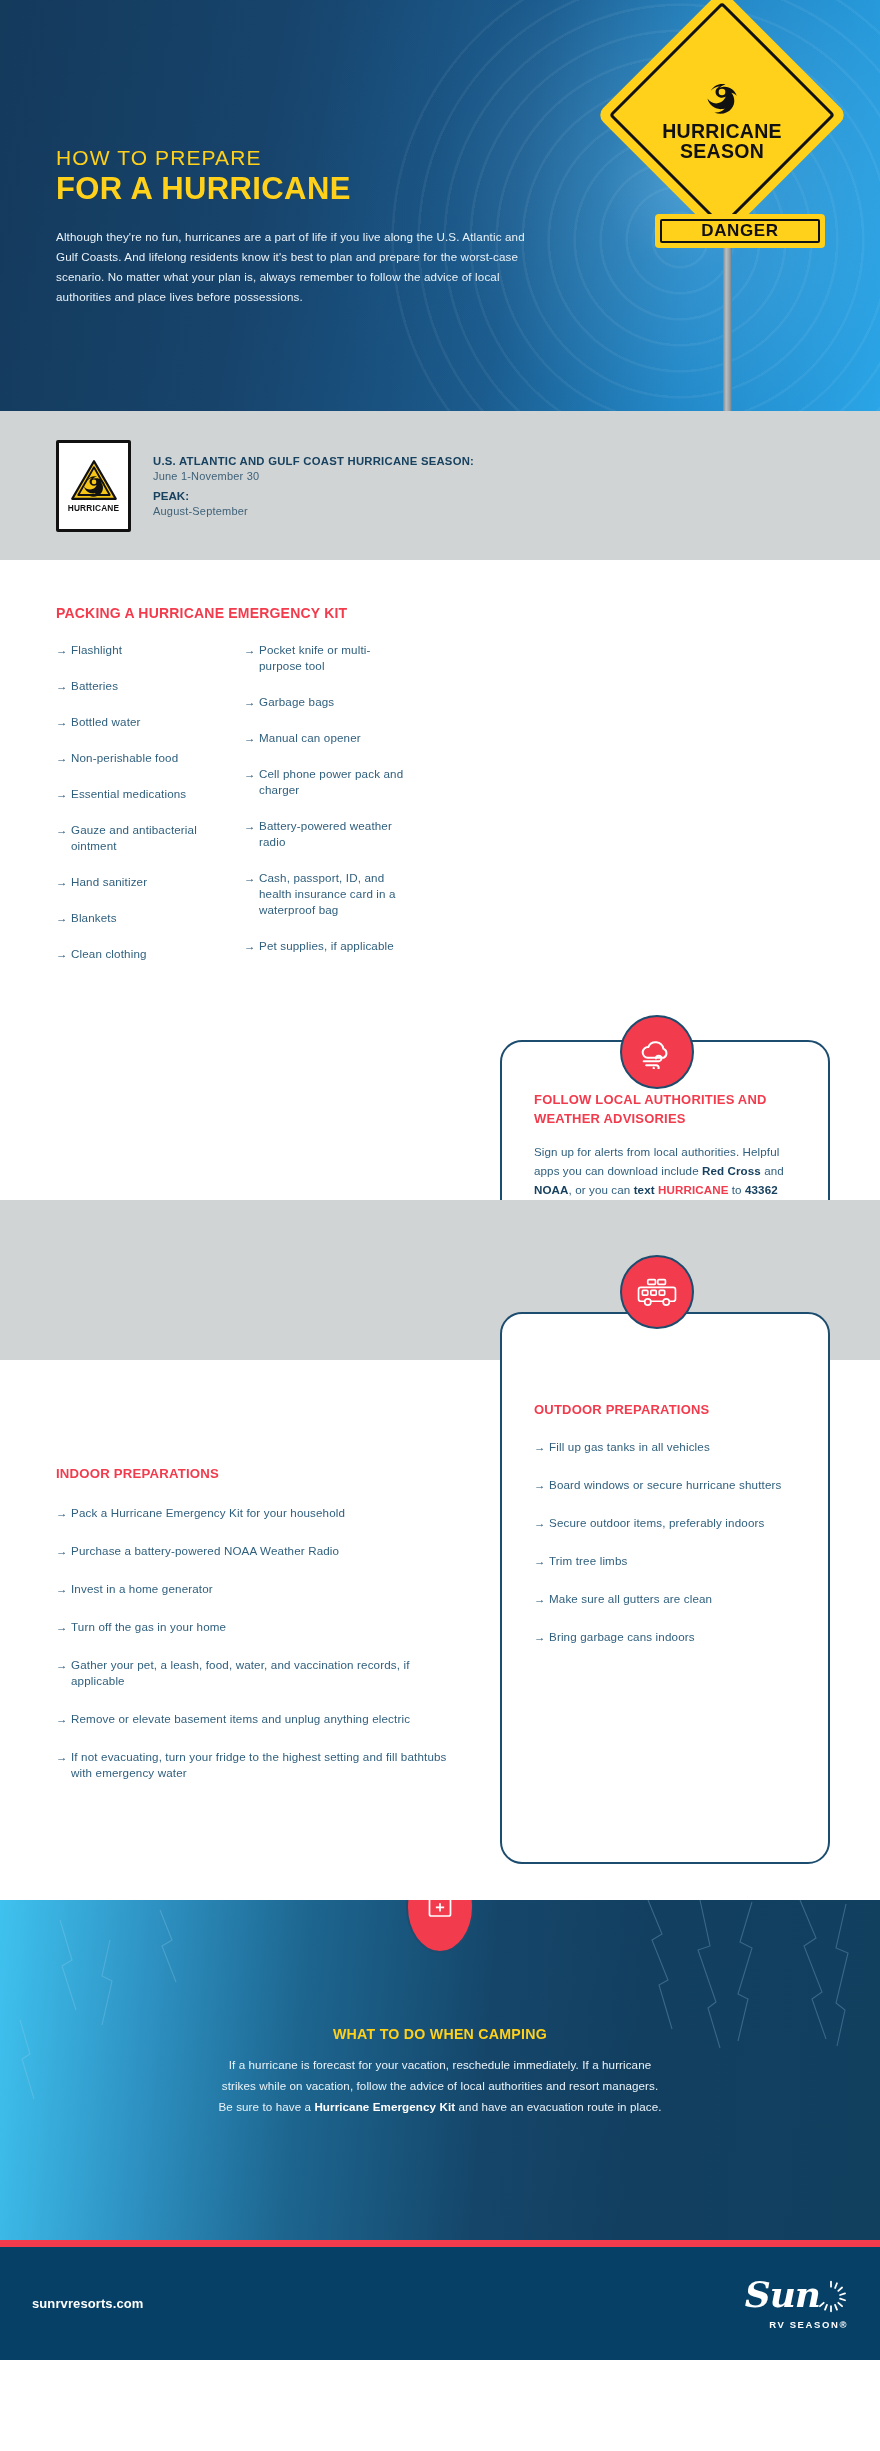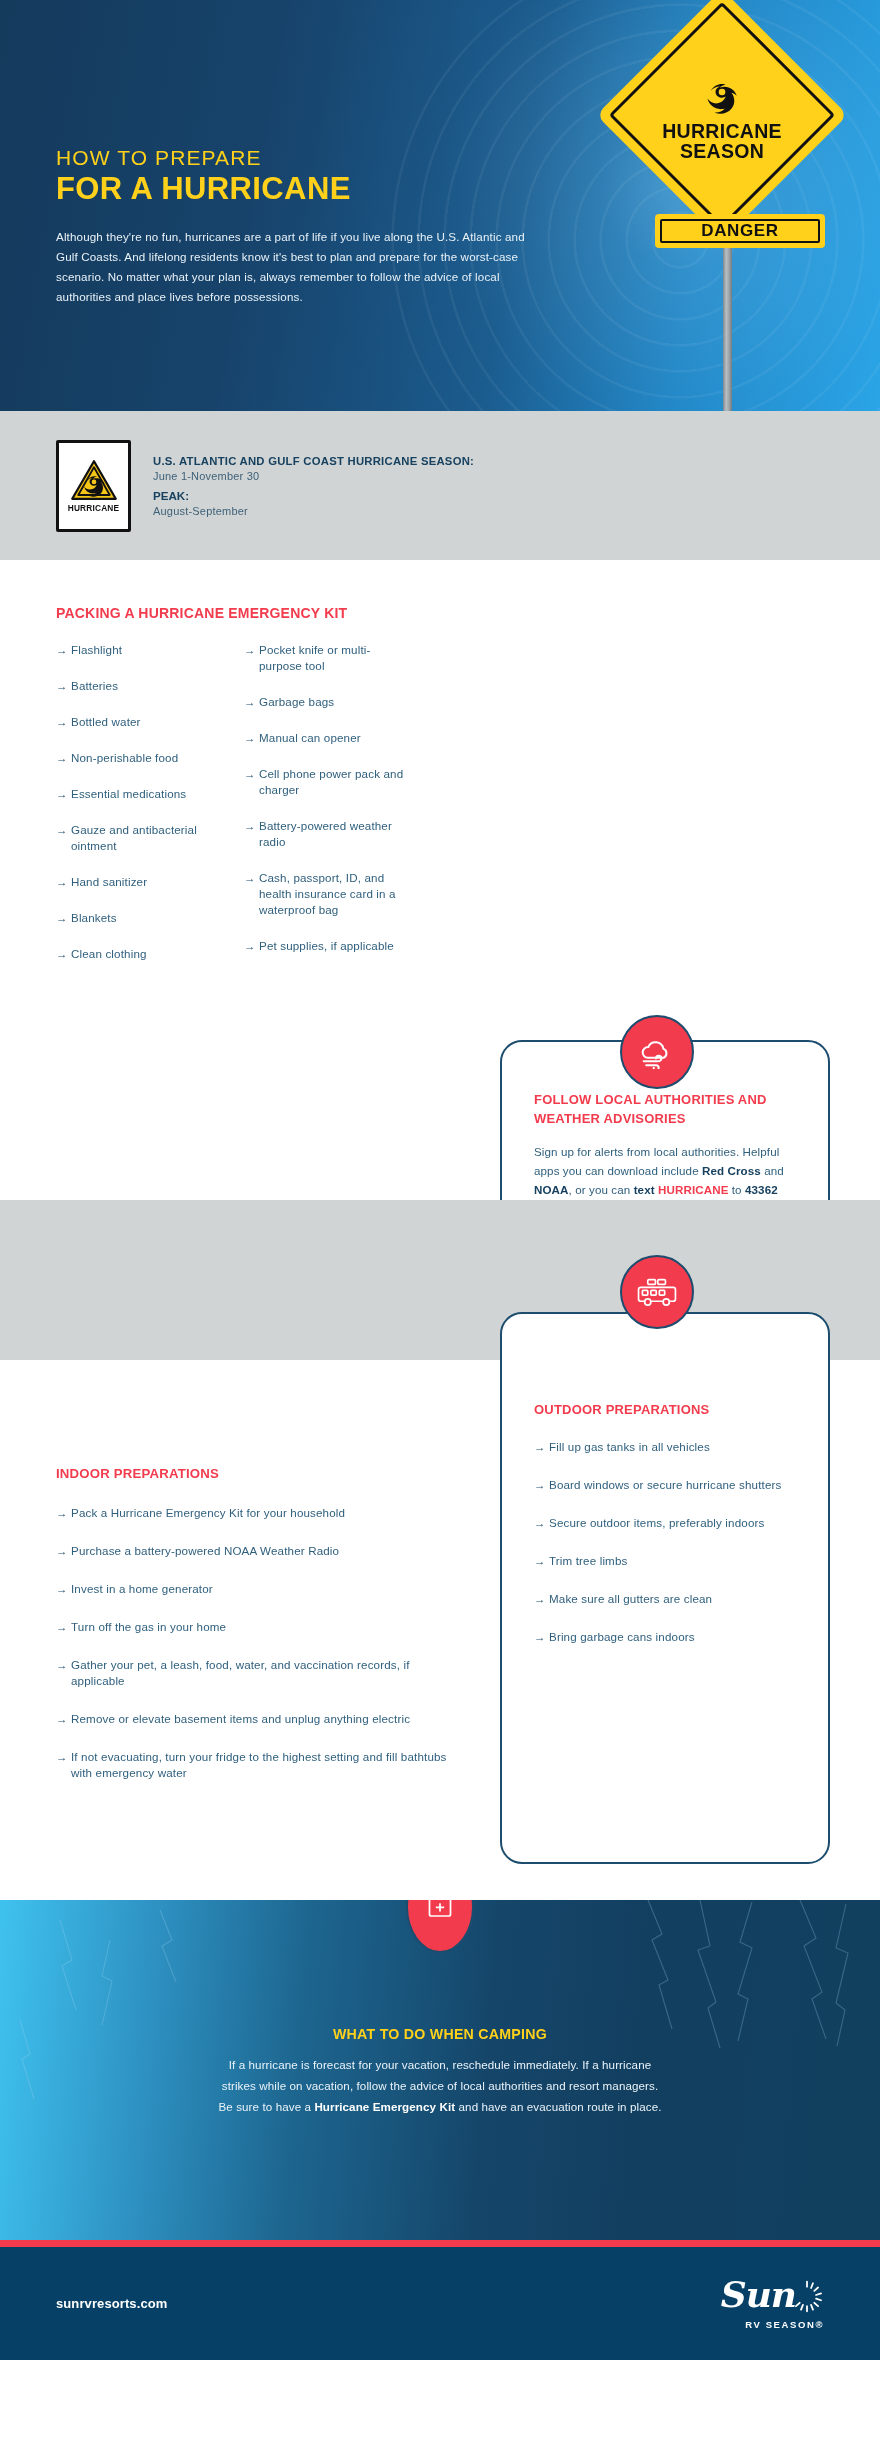--- a/index.html
+++ b/index.html
@@ -180,21 +180,21 @@
   .camp-body {
     position:relative; text-align:center; color:#eaf3f9;
     font-size: 11.6px; line-height: 21px; margin: 12px auto 0; width: 660px; letter-spacing:.1px;
   }
   .camp-body b { color:#ffffff; }
 
   
   .redline { height: 7px; background: #f23b4d; }
   .footer {
     height: 113px; background: #064066; display:flex;
-    align-items:center; justify-content:space-between; padding: 0 56px;
+    align-items:center; justify-content:space-between; padding: 0 32px;
   }
   .footer-url { color:#fff; font-size: 13px; font-weight: bold; letter-spacing:.1px; }
   .sunlogo { display:flex; flex-direction:column; align-items:flex-end; }
   .sunlogo .word { font-family:"DejaVu Serif", serif; font-style: italic; font-weight:bold; color:#fff; font-size: 36px; line-height:.95; letter-spacing:-1px; }
   .sunlogo .sub { color:#fff; font-size: 9.5px; letter-spacing: 1.6px; font-weight:bold; margin-top: 2px; }
 </style>
 </head>
 <body>
 
 <div class="page">

